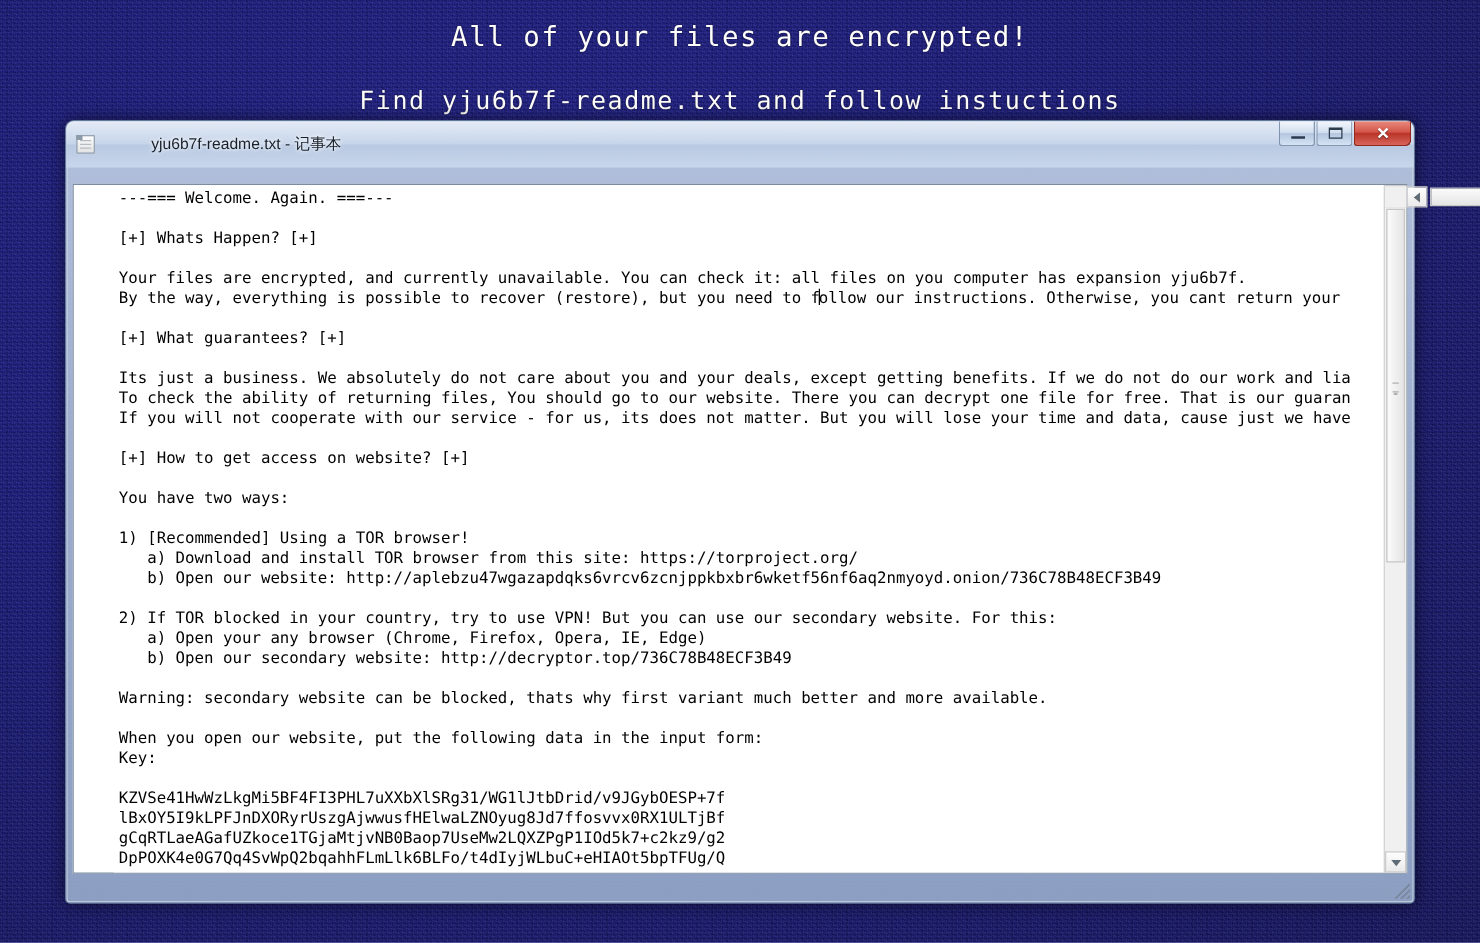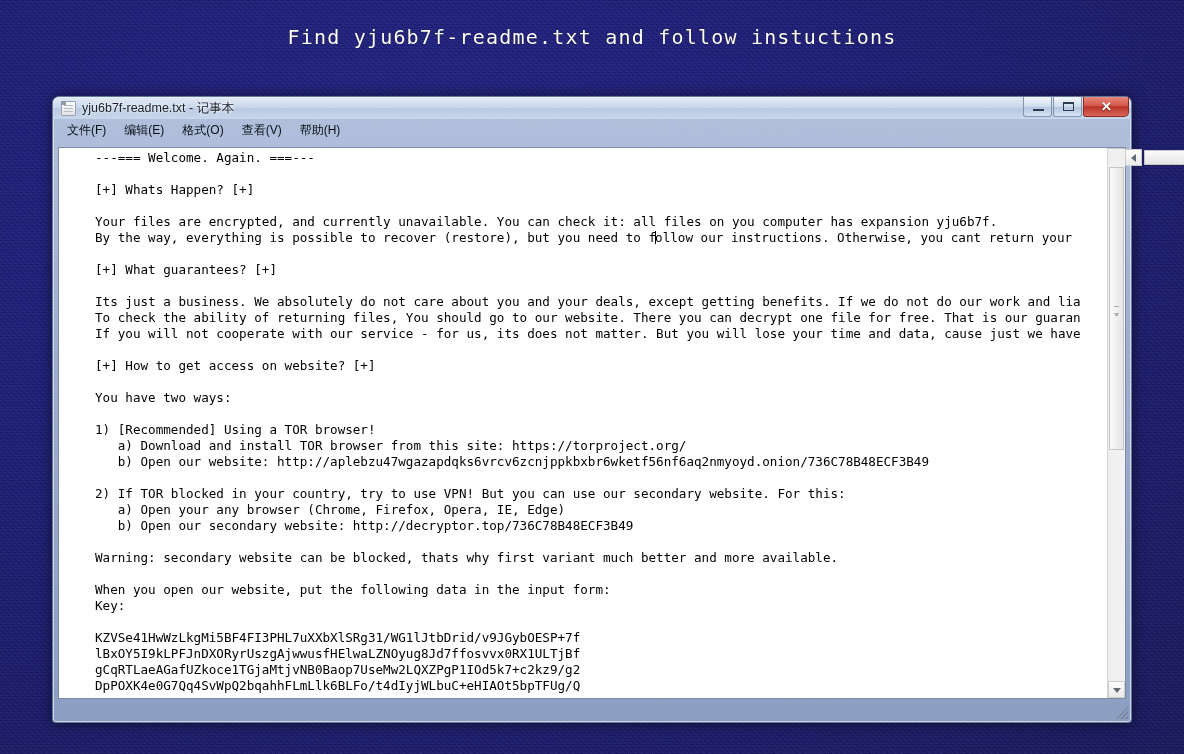--- a/index.html
+++ b/index.html
@@ -72,27 +72,28 @@
     z-index: 5;
     border-radius: 7px 7px 4px 4px;
     background: linear-gradient(180deg, rgba(190,205,228,0.93) 0%, rgba(168,186,214,0.92) 40%, rgba(150,170,202,0.92) 100%);
     border: 1px solid rgba(96,118,152,0.95);
     box-shadow: 0 0 14px rgba(0,0,0,0.55), inset 0 0 0 1px rgba(255,255,255,0.55);
     padding: 0;
     box-sizing: border-box;
   }
 
   .titlebar {
-    height: 22px;
+    height: 37px;
     position: relative;
     display: flex;
     align-items: center;
     padding-left: 8px;
     border-radius: 6px 6px 0 0;
     background: linear-gradient(180deg, rgba(236,242,250,0.85) 0%, rgba(205,219,238,0.80) 48%, rgba(186,203,228,0.82) 52%, rgba(205,219,238,0.85) 100%);
+    gap: 39px;
   }
   .np-icon {
     width: 15px; height: 15px;
     margin-right: 6px;
     position: relative;
     background: linear-gradient(180deg,#fdfdfd 0%, #e3e3e3 100%);
     border: 1px solid #9aa4b0;
     border-radius: 1px;
     box-sizing: border-box;
   }
@@ -337,20 +338,21 @@
       linear-gradient(135deg, transparent 66%, rgba(120,135,155,0.85) 66%, rgba(120,135,155,0.85) 76%, transparent 76%),
       linear-gradient(135deg, transparent 86%, rgba(120,135,155,0.85) 86%, rgba(120,135,155,0.85) 96%, transparent 96%);
   }
 </style>
 </head>
 <body>
 
 <div id="desktop"></div>
 
 <div id="banner">
+  <div class="banner-line1">All of your files are encrypted!</div>
   <div class="banner-line2">Find yju6b7f-readme.txt and follow instuctions</div>
 </div>
 
 <div id="notepad">
 
   <div class="titlebar">
     <div class="np-icon"></div>
     <div class="title-text">yju6b7f-readme.txt - 记事本</div>
     <div class="win-buttons">
       <div class="win-btn">
@@ -358,27 +360,20 @@
       </div>
       <div class="win-btn">
         <span class="glyph-max"></span>
       </div>
       <div class="win-btn close">
         <span class="glyph-close">✕</span>
       </div>
     </div>
   </div>
 
-  <div class="menubar">
-    <div class="menu-item">文件(F)</div>
-    <div class="menu-item">编辑(E)</div>
-    <div class="menu-item">格式(O)</div>
-    <div class="menu-item">查看(V)</div>
-    <div class="menu-item">帮助(H)</div>
-  </div>
 
   <div class="client">
     <div class="client-row">
       <div class="text-area">
         <pre><span>---=== Welcome. Again. ===---
 
 [+] Whats Happen? [+]
 
 Your files are encrypted, and currently unavailable. You can check it: all files on you computer has expansion yju6b7f.
 By the way, everything is possible to recover (restore), but you need to f</span><span class="caret"></span><span>ollow our instructions. Otherwise, you cant return your

